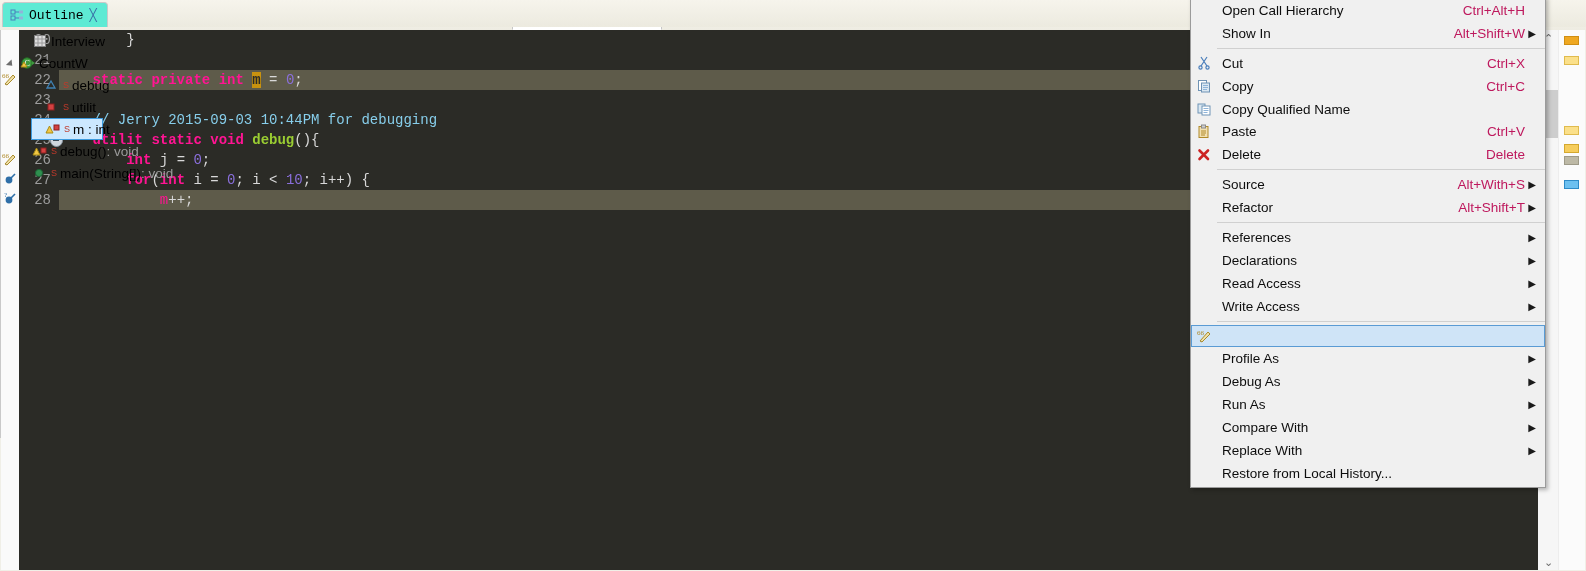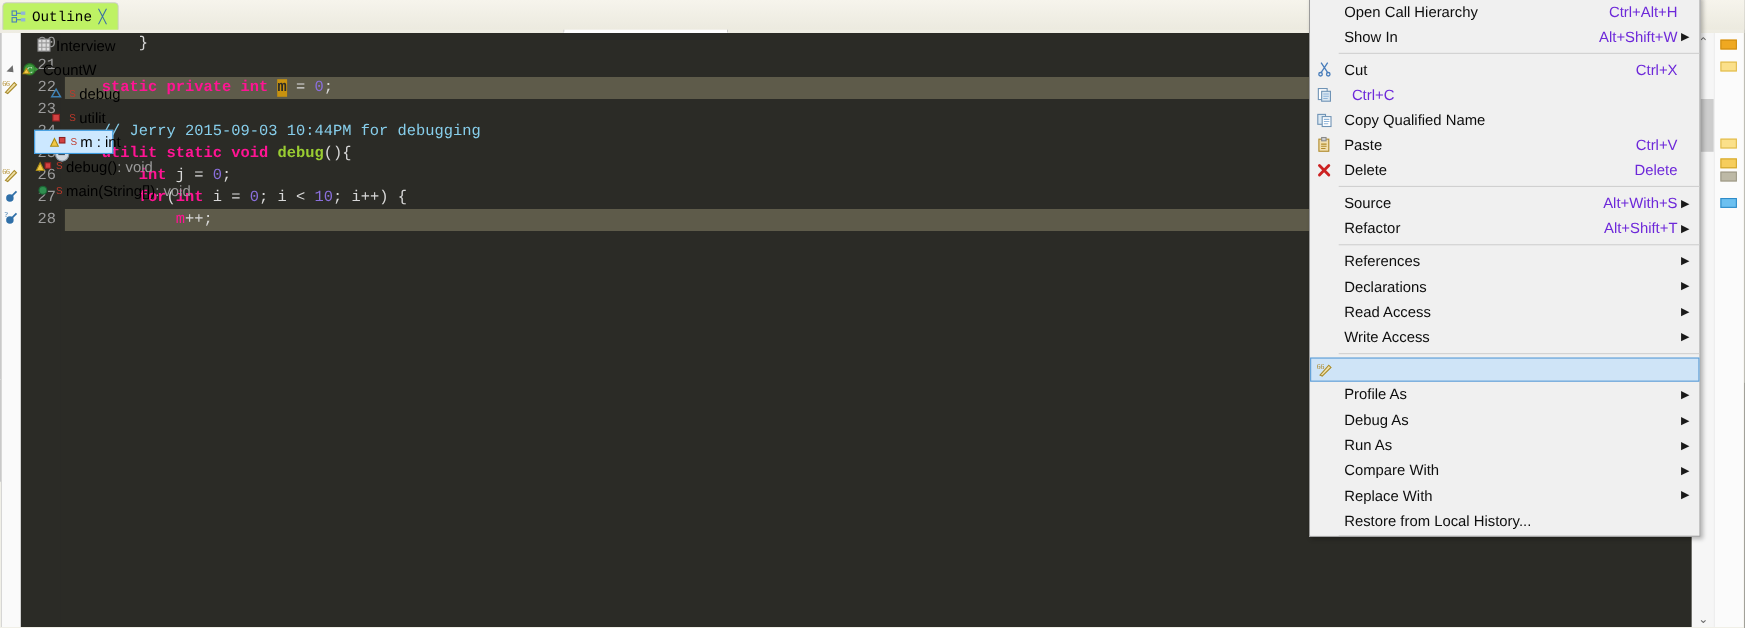--- a/index.html
+++ b/index.html
@@ -11,21 +11,21 @@
     -webkit-font-smoothing:none;
   }
 
   
   .panel{position:absolute;background:#ffffff;border:1px solid #b6b6b6;box-sizing:border-box;}
   .tabstrip{position:absolute;left:0;top:0;height:26px;width:100%;
             background:linear-gradient(to bottom,#f6f4ec,#eceadf);}
   .tab{position:absolute;top:1px;height:24px;display:flex;align-items:center;
        padding:0 7px;box-sizing:border-box;font-size:13px;color:#9a9a9a;
        font-family:"Liberation Mono", monospace;white-space:nowrap;}
-  .tab.active{background:#bef264;border:1px solid #c9c9c9;border-bottom:none;color:#000;
+  .tab.active{background:#5eead4;border:1px solid #c9c9c9;border-bottom:none;color:#000;
        border-top-left-radius:4px;border-top-right-radius:4px;}
   .tab .tico{width:15px;height:15px;margin-right:4px;flex:0 0 auto;display:inline-block;}
   .tab .xmark{margin-left:6px;font-size:12px;color:#3a6ea5;}
 
   
   #debugView{left:0;top:2px;width:737px;height:343px;background:#fff;border:1px solid #c9c9c9;}
   #debugView .body{position:absolute;left:0;top:26px;right:0;bottom:0;background:#fff;overflow:hidden;}
   .treerow{height:22px;display:flex;align-items:center;white-space:nowrap;font-size:13.5px;}
   .treerow .arrow{width:11px;height:11px;flex:0 0 auto;margin-right:2px;position:relative;}
   .treerow .arrow.open::before{content:"";position:absolute;left:2px;top:2px;
@@ -94,21 +94,21 @@
   .orow.sel{background:#cce8ff;border:1px solid #3c9ade;box-sizing:border-box;}
   .otype{color:#9b9b9b;}
 
   
   #ctxmenu{position:absolute;left:1190px;top:-4px;width:356px;
            background:#f0f0f0;border:1px solid #9b9b9b;box-shadow:2px 2px 4px rgba(0,0,0,.28);
            padding:2px 0;box-sizing:border-box;z-index:60;}
   .mi{height:22.9px;display:flex;align-items:center;padding:0 6px 0 0;position:relative;font-size:13.5px;color:#0d0d0d;}
   .mi .mic{width:26px;flex:0 0 auto;display:flex;align-items:center;justify-content:center;height:100%;}
   .mi .mlbl{flex:1;padding-left:5px;}
-  .mi .acc{color:#6d28d9;padding-left:12px;}
+  .mi .acc{color:#be185d;padding-left:12px;}
   .mi .sub{width:14px;text-align:center;color:#1a1a1a;font-size:10px;}
   .mi.hl2{background:#cfe4f7;border:1px solid #5a9bd4;box-sizing:border-box;}
   .msep{height:1px;background:#d0d0d0;margin:3px 0 3px 26px;}
   .menuleft{position:absolute;left:0;top:0;width:26px;height:100%;background:#f0f0f0;}
 
   
   #rightEdge{position:absolute;right:0;top:0;width:10px;height:348px;background:#f0efe7;}
 </style>
 </head>
 <body>
@@ -663,20 +663,21 @@
       <div class="mi">
         <span class="mic">
           <svg width="16" height="16" viewBox="0 0 16 16">
             <rect x="2.5" y="2.5" width="8" height="10" fill="#fff" stroke="#6f93b5"></rect>
             <rect x="5.5" y="5" width="8" height="9" fill="#dbe8f2" stroke="#6f93b5"></rect>
             <g stroke="#8fb4d9">
               <path d="M7 7.5 L12 7.5M7 9.5 L12 9.5M7 11.5 L11 11.5"></path>
             </g>
           </svg>
         </span>
+        <span class="mlbl">Copy</span>
         <span class="acc">Ctrl+C</span>
         <span class="sub"></span>
       </div>
       <div class="mi">
         <span class="mic">
           <svg width="16" height="16" viewBox="0 0 16 16">
             <rect x="2" y="3" width="7" height="9" fill="#dbe8f2" stroke="#6f93b5"></rect>
             <rect x="6" y="5" width="8" height="9" fill="#fff" stroke="#6f93b5"></rect>
             <g stroke="#8fb4d9">
               <path d="M7.5 7.5 L12.5 7.5M7.5 9.5 L12.5 9.5M7.5 11.5 L11.5 11.5"></path>

